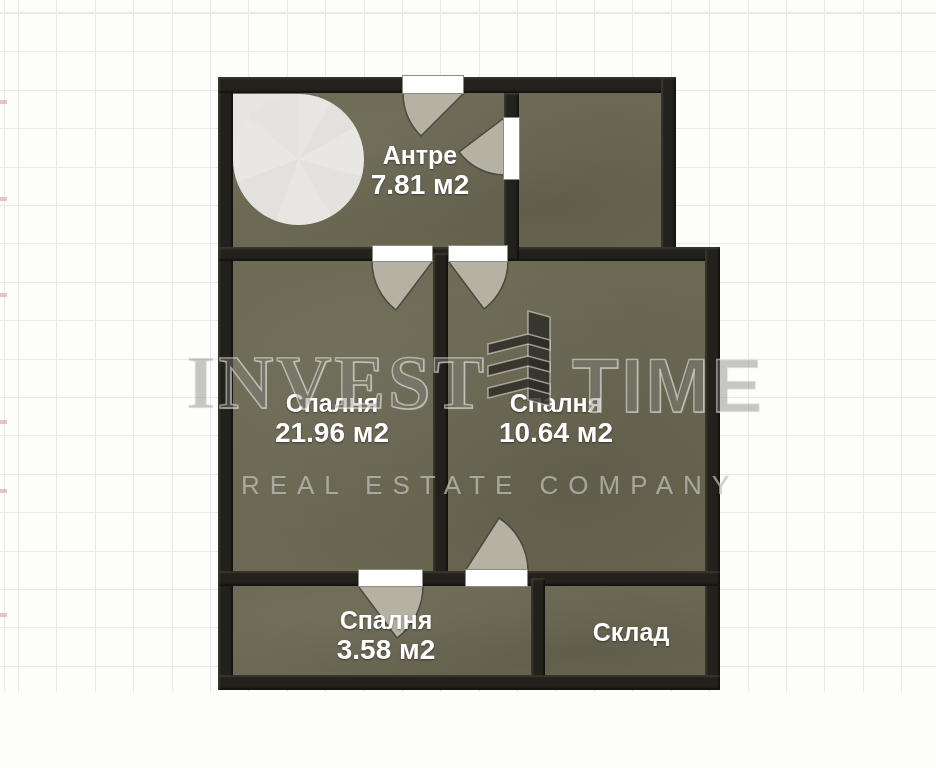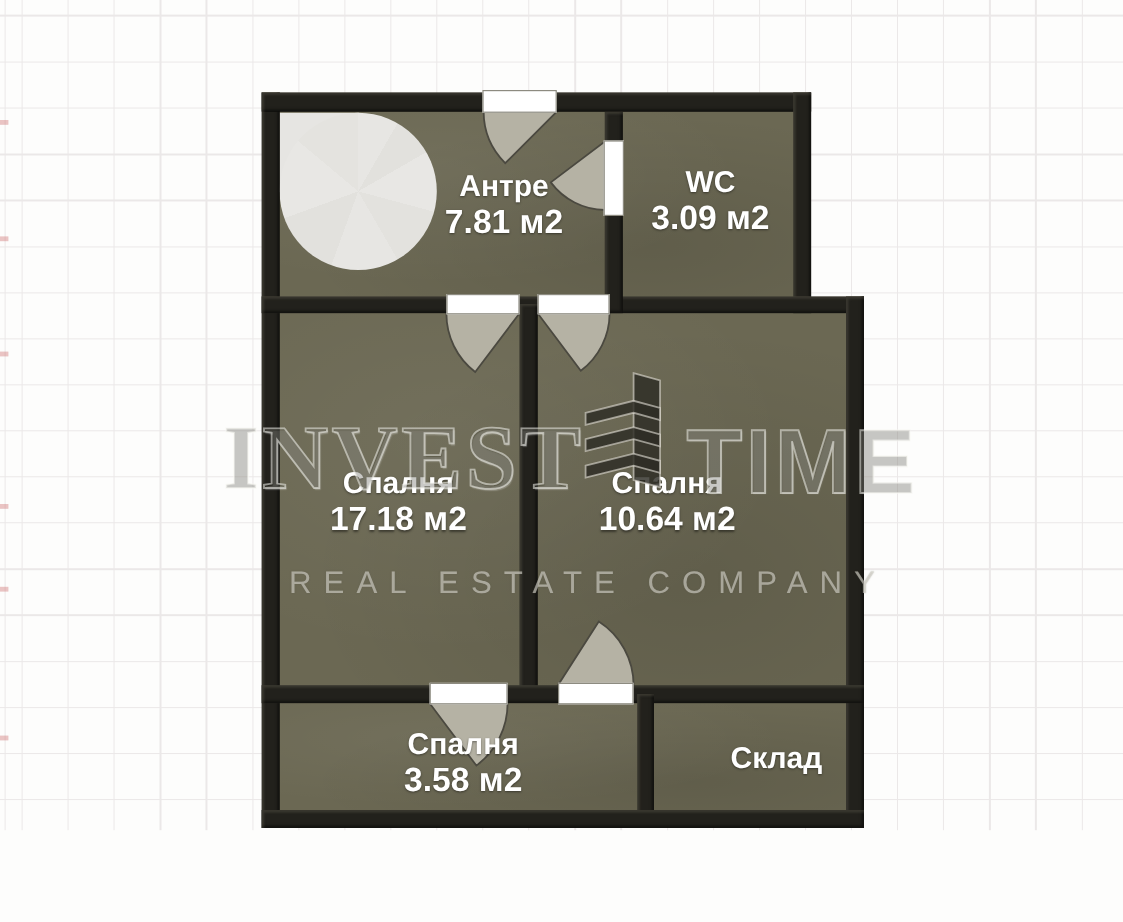--- a/index.html
+++ b/index.html
@@ -139,37 +139,33 @@
   <div class="opening" style="left:503px;top:117px;width:17px;height:63px"></div>
   <div class="opening" style="left:372px;top:245px;width:61px;height:17px"></div>
   <div class="opening" style="left:448px;top:245px;width:60px;height:17px"></div>
   <div class="opening" style="left:358px;top:569px;width:65px;height:18px"></div>
   <div class="opening" style="left:465px;top:569px;width:63px;height:18px"></div>
 
   <div class="room-label" style="left:420px;top:170px">
     <div class="rname">Антре</div>
     <div class="rarea">7.81 м2</div>
   </div>
-  <div class="room-label" style="left:592px;top:167px">
-    <div class="rname">WC</div>
-    <div class="rarea">3.09 м2</div>
-  </div>
   <div class="room-label" style="left:332px;top:418px">
     <div class="rname">Спалня</div>
-    <div class="rarea">17.18 м2</div>
+    <div class="rarea">21.96 м2</div>
   </div>
   <div class="room-label" style="left:556px;top:418px">
     <div class="rname">Спалня</div>
     <div class="rarea">10.64 м2</div>
   </div>
   <div class="room-label" style="left:386px;top:635px">
     <div class="rname">Спалня</div>
     <div class="rarea">3.58 м2</div>
   </div>
-  <div class="room-label" style="left:647px;top:632px">
+  <div class="room-label" style="left:631px;top:632px">
     <div class="rname">Склад</div>
     <div class="rarea"></div>
   </div>
 
   <div id="watermark">
     <div class="wm-word first">INVEST</div>
     <svg id="wm-logo" width="92" height="98" viewBox="0 0 92 98">
       <g fill="rgba(45,44,36,0.82)" stroke="rgba(226,224,215,0.60)" stroke-width="1.5">
         <path d="M54,1 L76,7 L76,96 L54,90 Z"></path>
         <path d="M14,34 L54,24 L76,30 L76,40 L54,34 L14,44 Z"></path>

